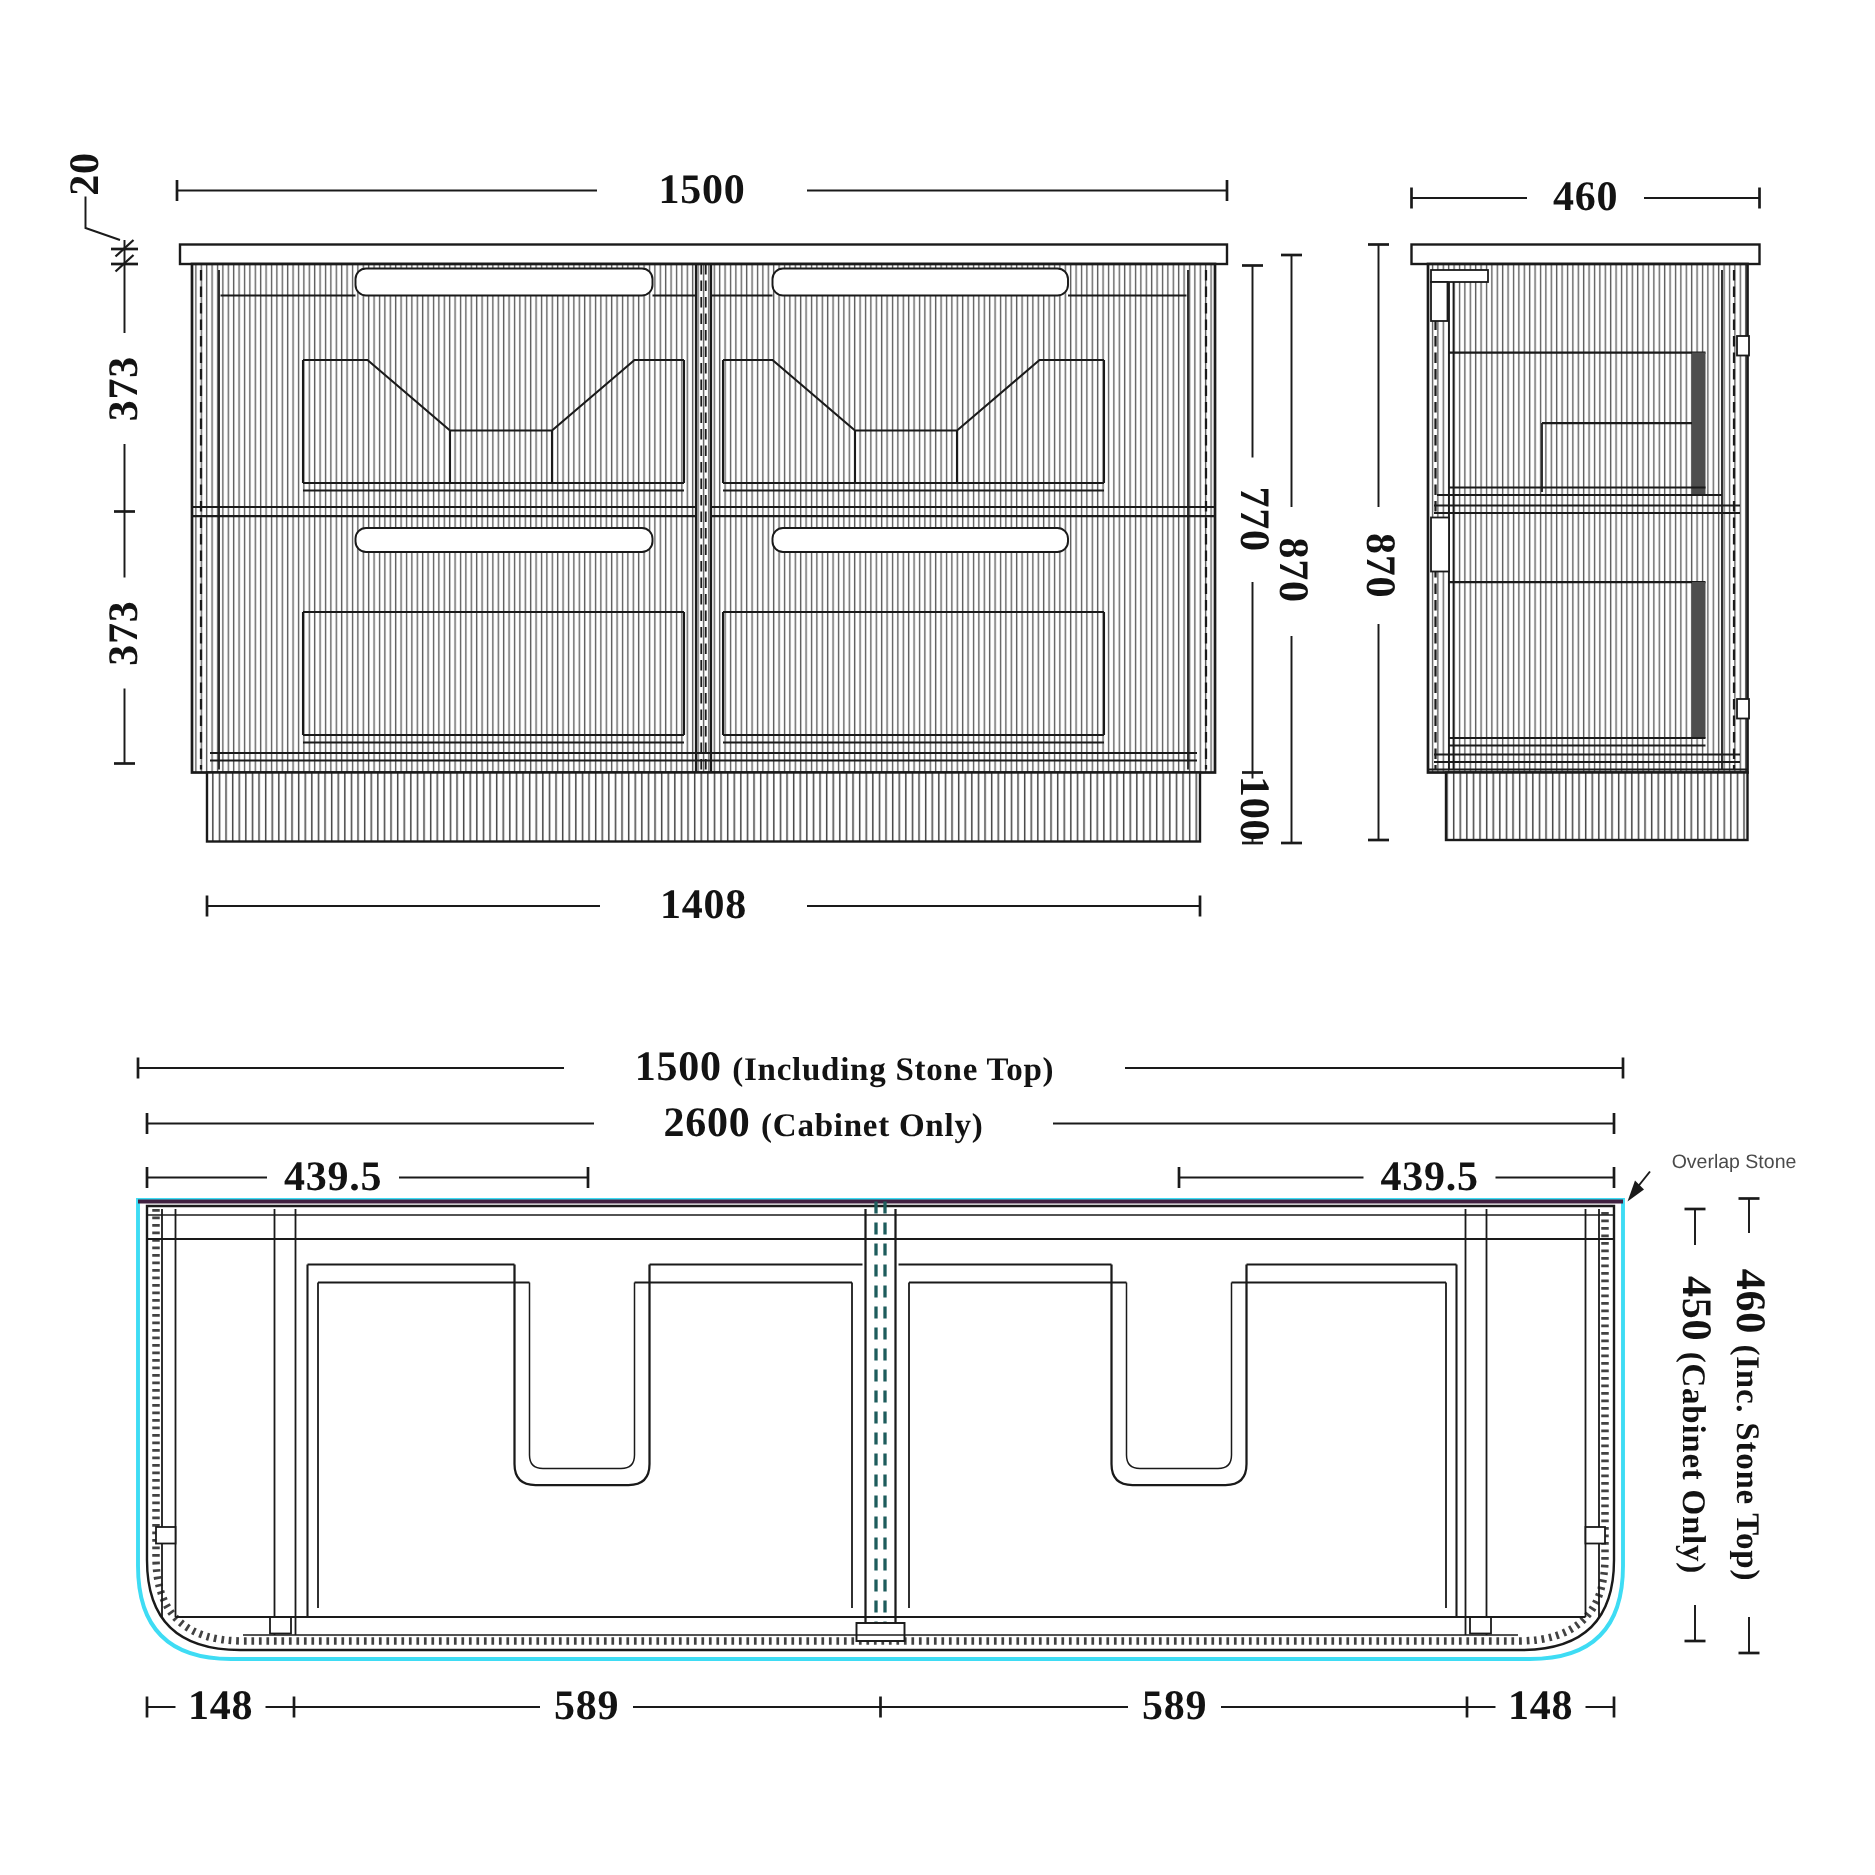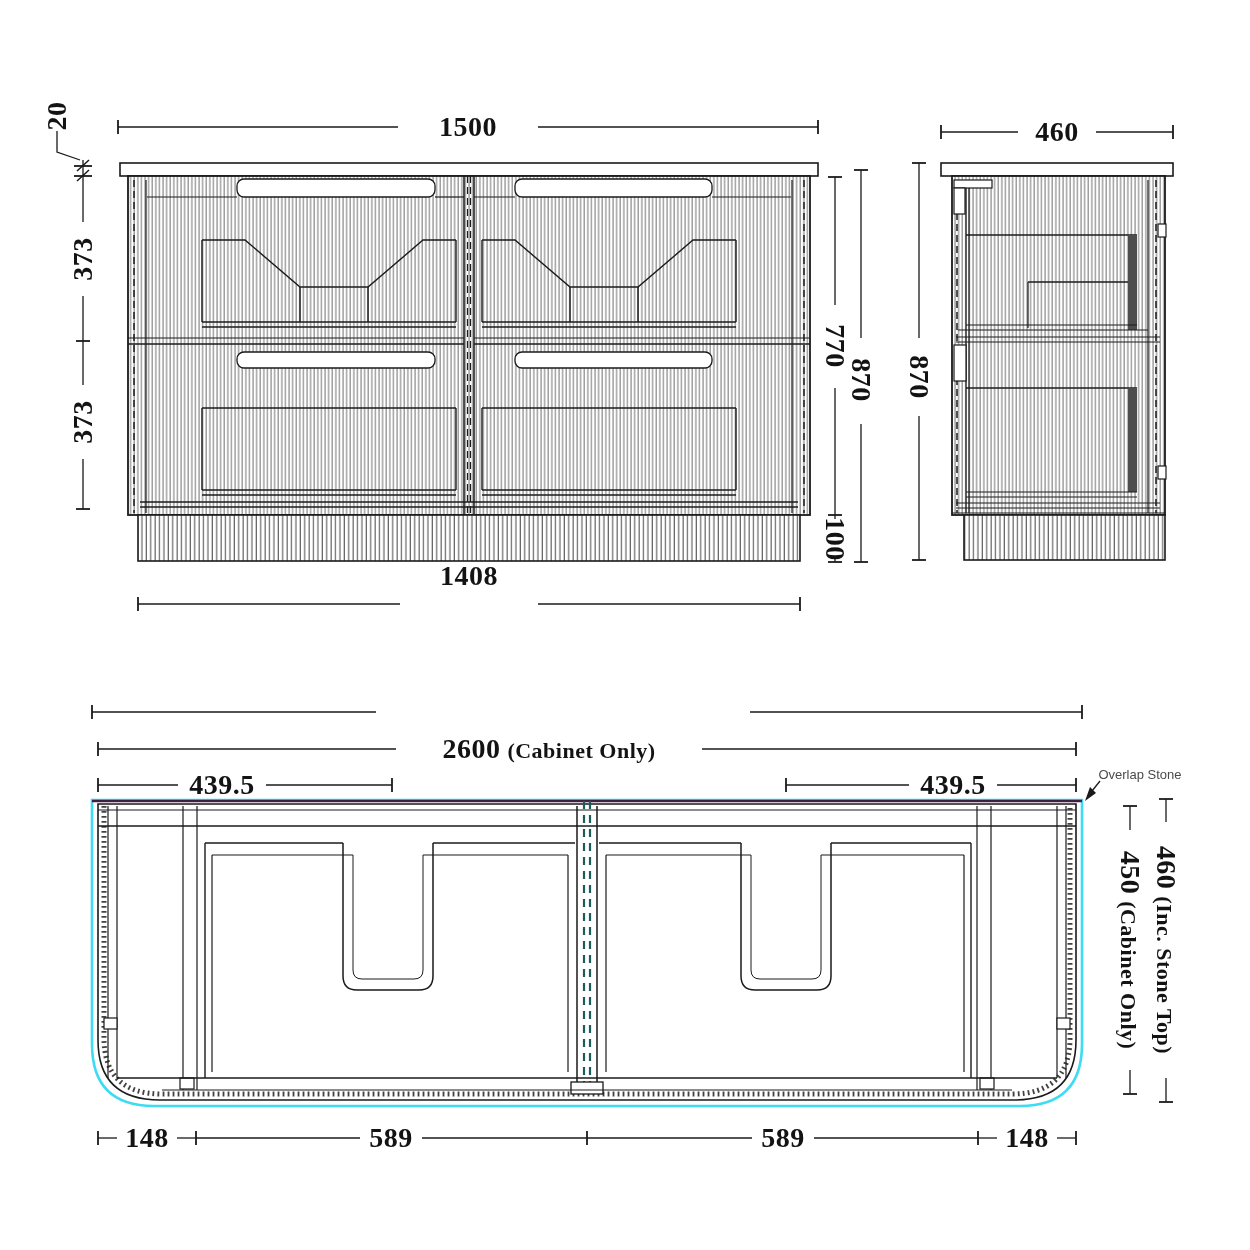--- a/index.html
+++ b/index.html
@@ -5,21 +5,21 @@
   html,body{margin:0;padding:0;background:#ffffff;}
   #canvas{position:relative;width:1250px;height:1250px;background:#ffffff;overflow:hidden;
           font-family:"Liberation Serif","DejaVu Serif",serif;color:#151515;}
   #linework{position:absolute;left:0;top:0;}
   .dim-label{position:absolute;transform:translate(-50%,-50%);white-space:nowrap;
              font-size:28px;font-weight:600;color:#131313;letter-spacing:.5px;line-height:1;}
   .dim-label .note{font-size:22px;font-weight:600;margin-left:7px;}
   .rot-ccw{transform:translate(-50%,-50%) rotate(-90deg);}
   .rot-cw{transform:translate(-50%,-50%) rotate(90deg);}
   .small-note{font-size:13px;font-weight:400;color:#4a4a4a;letter-spacing:0;
-              font-family:"Liberation Sans","DejaVu Sans",sans-serif;}
+              font-family:"Liberation Sans","DejaVu Sans",sans-serif;margin-left:16px;}
 </style>
 </head>
 <body>
 
 <div id="canvas">
 
 <svg id="linework" width="1250" height="1250" viewBox="0 0 1250 1250">
   <defs>
     <pattern id="flute" width="3.6" height="10" patternUnits="userSpaceOnUse">
       <rect width="3.6" height="10" fill="#ffffff"></rect>
@@ -277,28 +277,29 @@
         <line x1="1166" y1="1078" x2="1166" y2="1102"></line>
     <line x1="1159" y1="799" x2="1173" y2="799" stroke-width="1.8"></line>
         <line x1="1159" y1="1102" x2="1173" y2="1102" stroke-width="1.8"></line>
   </g>
 </svg>
 
 <div class="dim-label" style="left:468px;top:127px">1500</div>
 <div class="dim-label rot-ccw" style="left:57px;top:116px">20</div>
 <div class="dim-label rot-ccw" style="left:83px;top:259px">373</div>
 <div class="dim-label rot-ccw" style="left:83px;top:422px">373</div>
-<div class="dim-label" style="left:469px;top:576px">1408</div>
+<div class="dim-label" style="left:469px;top:604px">1408</div>
 <div class="dim-label rot-cw" style="left:835px;top:346px">770</div>
 <div class="dim-label rot-cw" style="left:861px;top:380px">870</div>
 <div class="dim-label rot-cw" style="left:835px;top:539px">100</div>
 
 <div class="dim-label" style="left:1057px;top:132px">460</div>
 <div class="dim-label rot-cw" style="left:919px;top:377px">870</div>
 
+<div class="dim-label" style="left:563px;top:712px"><span>1500</span><span class="note">(Including Stone Top)</span></div>
 <div class="dim-label" style="left:549px;top:749px"><span>2600</span><span class="note">(Cabinet Only)</span></div>
 <div class="dim-label" style="left:222px;top:785px">439.5</div>
 <div class="dim-label" style="left:953px;top:785px">439.5</div>
 <div class="dim-label" style="left:147px;top:1138px">148</div>
 <div class="dim-label" style="left:391px;top:1138px">589</div>
 <div class="dim-label" style="left:783px;top:1138px">589</div>
 <div class="dim-label" style="left:1027px;top:1138px">148</div>
 <div class="dim-label rot-cw" style="left:1130px;top:950px"><span>450</span><span class="note">(Cabinet Only)</span></div>
 <div class="dim-label rot-cw" style="left:1166px;top:950px"><span>460</span><span class="note">(Inc. Stone Top)</span></div>
 <div class="dim-label small-note" style="left:1140px;top:774px">Overlap Stone</div>

